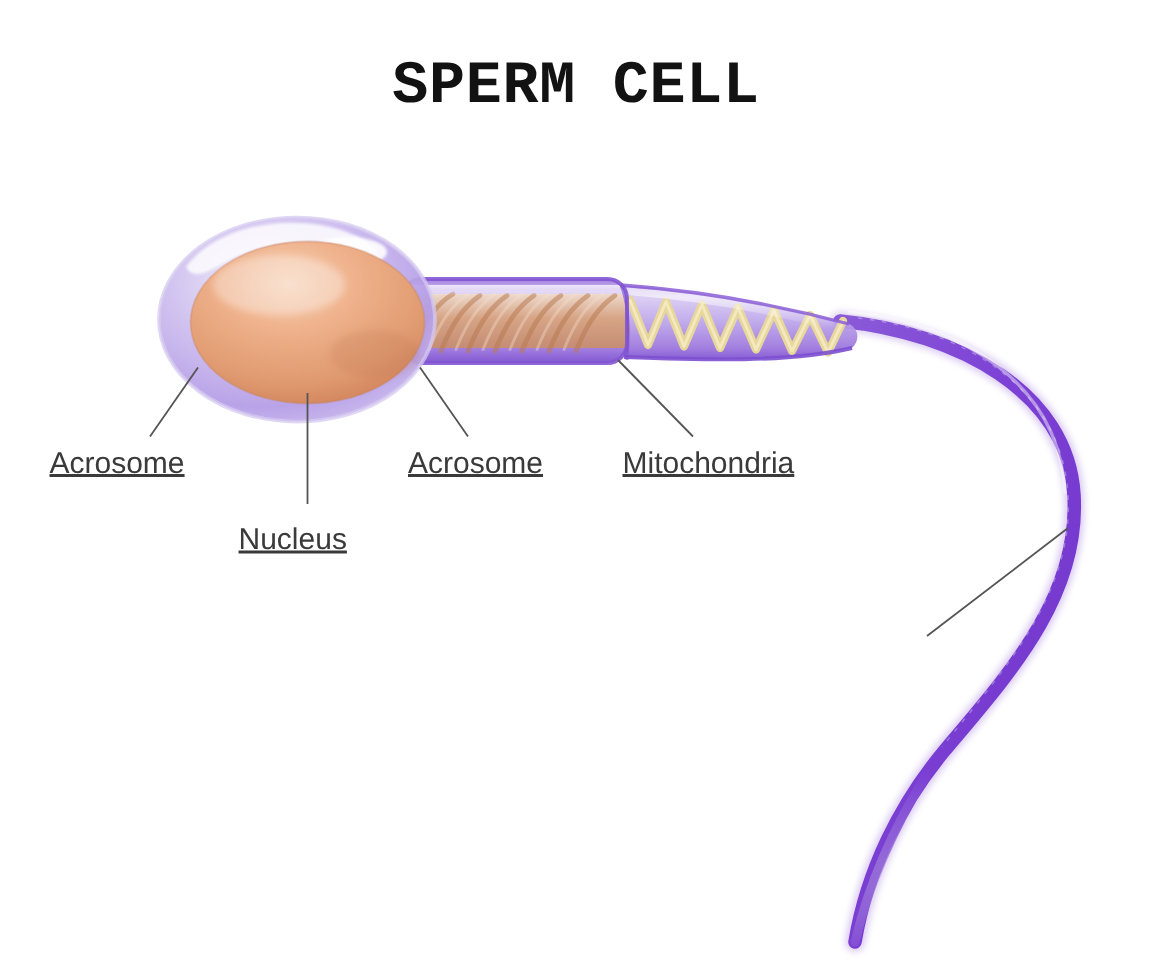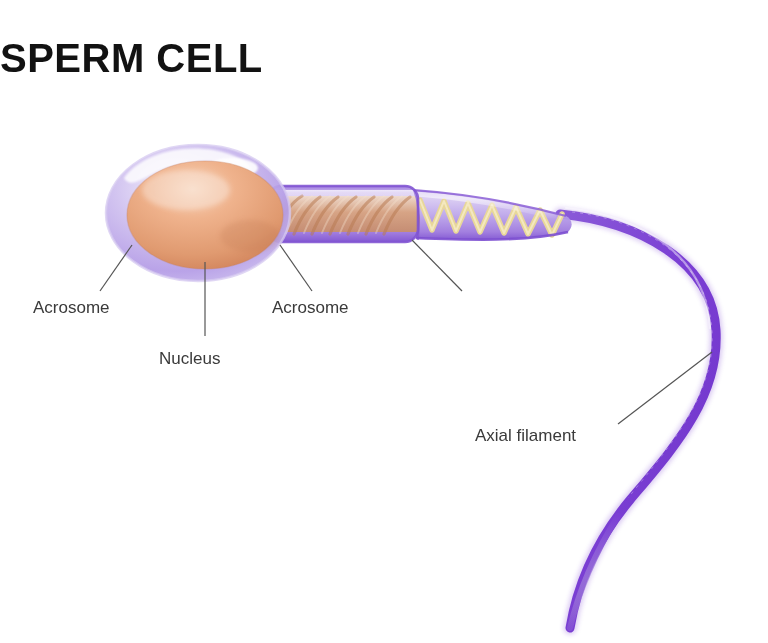--- a/index.html
+++ b/index.html
@@ -16,38 +16,39 @@
     width: 768px;
     height: 643px;
     background: #ffffff;
     overflow: hidden;
   }
   #title {
     position: absolute;
     left: 0;
     top: 36px;
     width: 768px;
-    text-align: left;
+    text-align: center;
     font-size: 40px;
     font-weight: bold;
     letter-spacing: 0.5px;
     color: #121212;
-    font-family: Liberation Sans, sans-serif;
+    font-family: Liberation Mono, monospace;
   }
   #figure {
     position: absolute;
     left: 0;
     top: 0;
   }
   .label {
     position: absolute;
-    font-size: 17px;
+    font-size: 20px;
     color: #3a3a3a;
     white-space: nowrap;
     font-family: "Liberation Sans", "DejaVu Sans", sans-serif;
+    text-decoration: underline;
   }
   #label-acrosome      { left: 33px;  top: 298px; }
   #label-nucleus       { left: 159px; top: 349px; }
   #label-centriole     { left: 272px; top: 298px; }
   #label-mitochondria  { left: 415px; top: 298px; }
   #label-axial         { left: 475px; top: 426px; }
 </style>
 </head>
 <body>
 
@@ -192,15 +193,15 @@
       <line x1="205" y1="336" x2="205" y2="262"></line>
       <line x1="312" y1="291" x2="280" y2="245"></line>
       <line x1="462" y1="291" x2="412" y2="240"></line>
       <line x1="618" y1="424" x2="712" y2="352"></line>
     </g>
   </svg>
 
   <div class="label" id="label-acrosome">Acrosome</div>
   <div class="label" id="label-nucleus">Nucleus</div>
   <div class="label" id="label-centriole">Acrosome</div>
-  <div class="label" id="label-axial">Axial filament</div>
+  <div class="label" id="label-mitochondria">Mitochondria</div>
 
 </div>
 
 </body></html>

